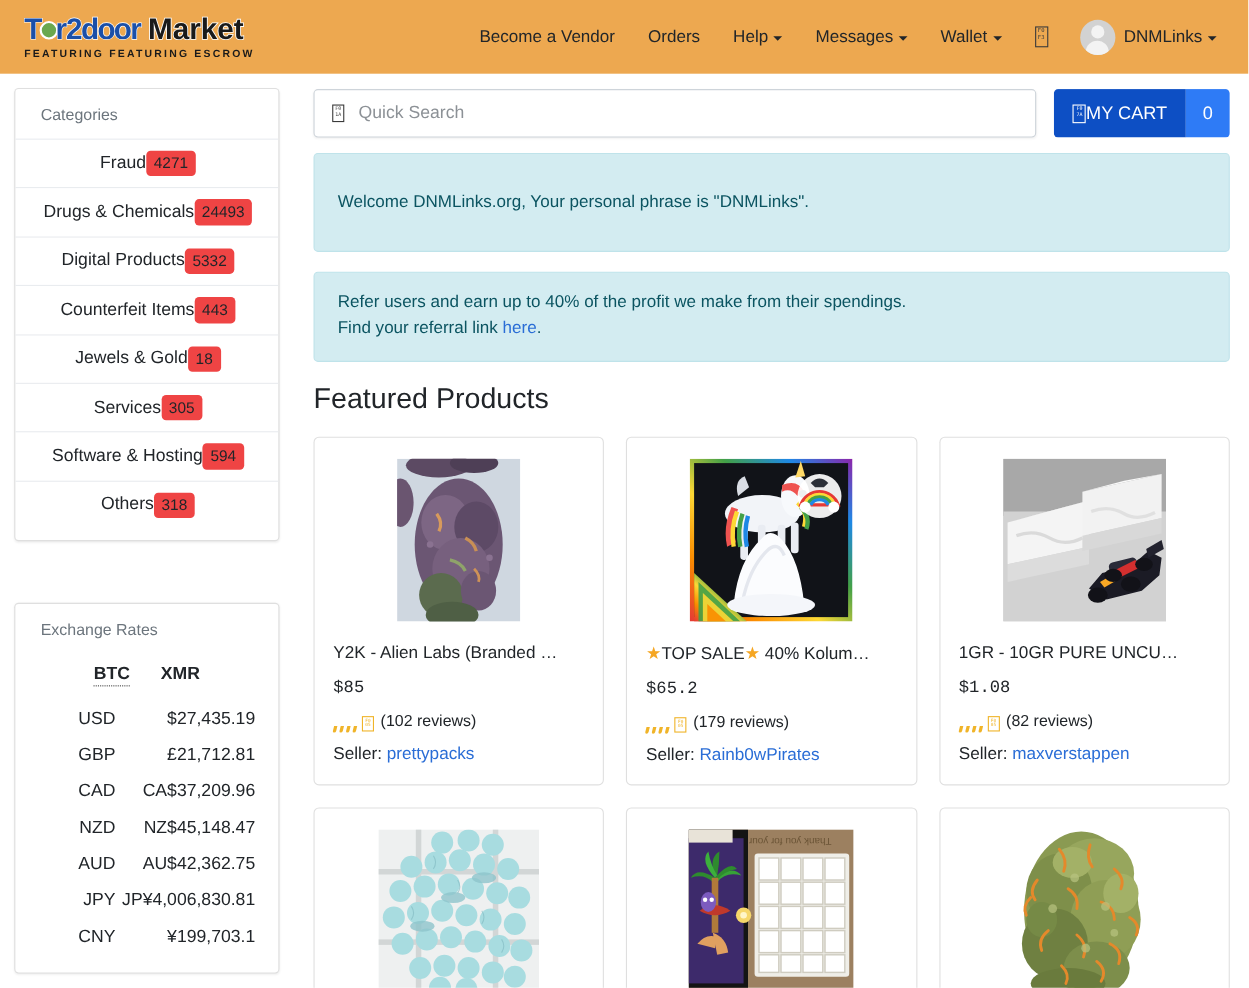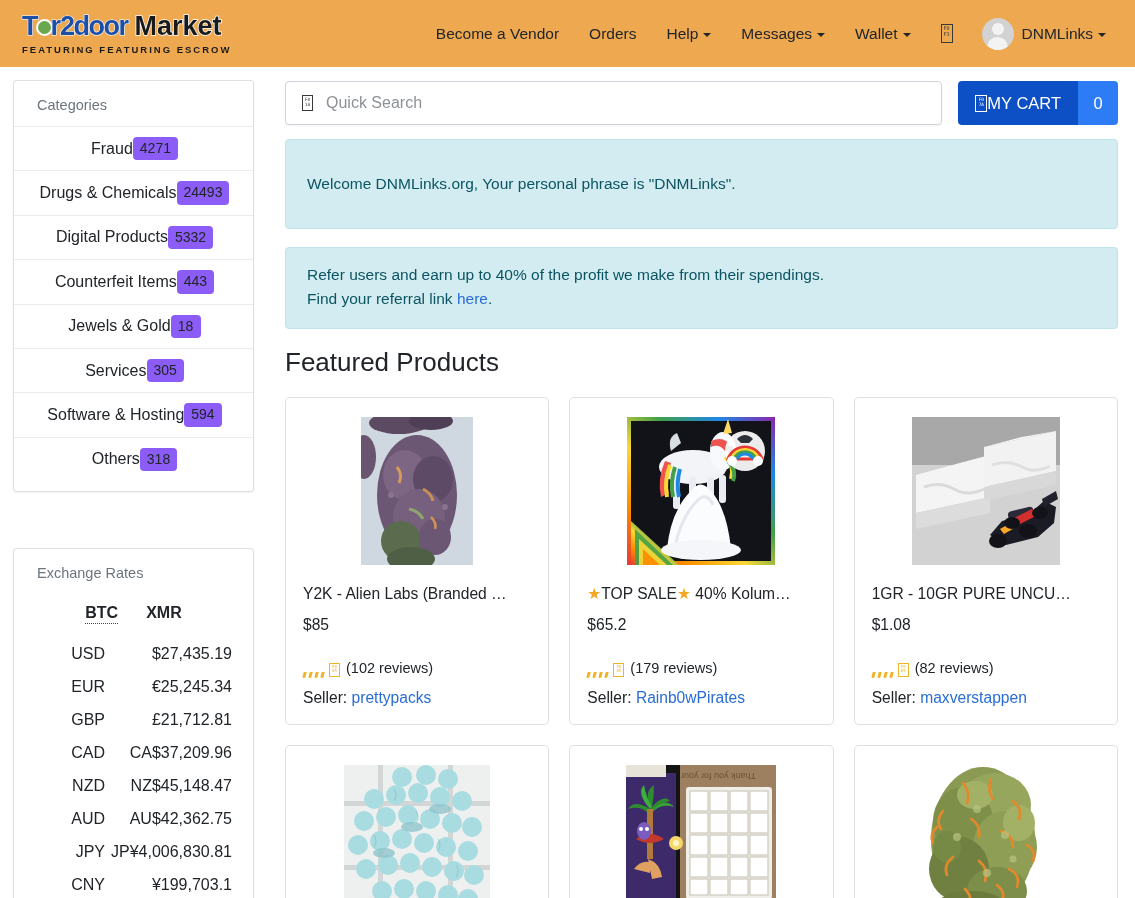--- a/index.html
+++ b/index.html
@@ -180,21 +180,21 @@
     display: flex;
     align-items: center;
     justify-content: center;
     padding: 10px 21px 10px 23px;
     border-top: 1px solid #e9ecef;
     cursor: pointer;
   }
   .cat-item:first-child { border-top: 1px solid #e9ecef; }
   .cat-label { font-size: 16px; color: #212529; }
   .badge {
-    background: #8b5cf6;
+    background: #ef4444;
     color: #212529;
     font-size: 14px;
     border-radius: 4px;
     padding: 4px 7px;
     min-width: 30px;
     text-align: center;
     line-height: 1.1;
   }
 
   .rates-card { margin-top: 56px; }
@@ -340,21 +340,22 @@
     font-size: 15.6px;
     color: #212529;
     white-space: nowrap;
     overflow: hidden;
     text-overflow: ellipsis;
     margin-bottom: 13px;
   }
   .prod-price {
     font-size: 15.6px;
     color: #212529;
-    margin-bottom: 25px;
+    margin-bottom: 13px;
+    font-family: Liberation Mono, monospace;
   }
   .prod-rating {
     display: flex;
     align-items: center;
     font-size: 14.5px;
     color: #212529;
     margin-bottom: 13px;
     height: 17px;
   }
   .stars {
@@ -476,24 +477,20 @@
     <div class="card rates-card">
       <div class="card-title">Exchange Rates</div>
       <div class="rates-tabs">
         <div class="rates-tab active">BTC</div>
         <div class="rates-tab">XMR</div>
       </div>
       <div class="rates-table">
         <div class="rate-row">
           <span class="rate-cur">USD</span>
           <span class="rate-val">$27,435.19</span>
-        </div>
-        <div class="rate-row">
-          <span class="rate-cur">EUR</span>
-          <span class="rate-val">€25,245.34</span>
         </div>
         <div class="rate-row">
           <span class="rate-cur">GBP</span>
           <span class="rate-val">£21,712.81</span>
         </div>
         <div class="rate-row">
           <span class="rate-cur">CAD</span>
           <span class="rate-val">CA$37,209.96</span>
         </div>
         <div class="rate-row">

